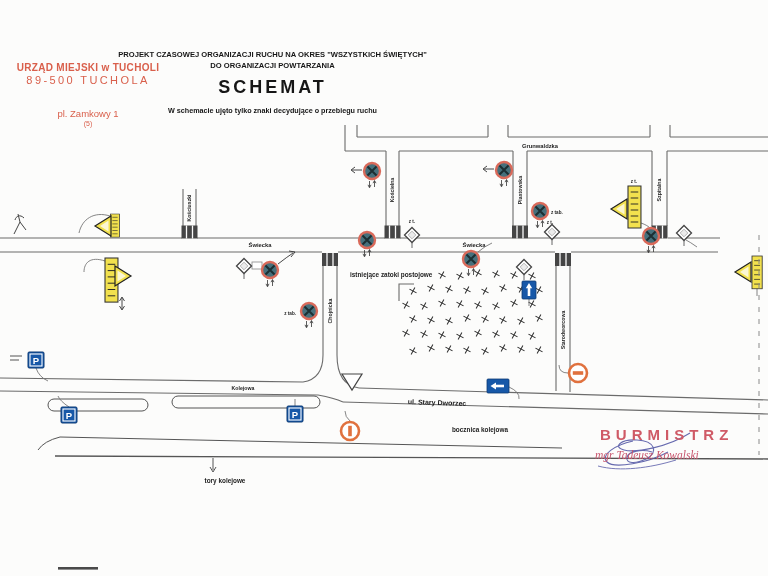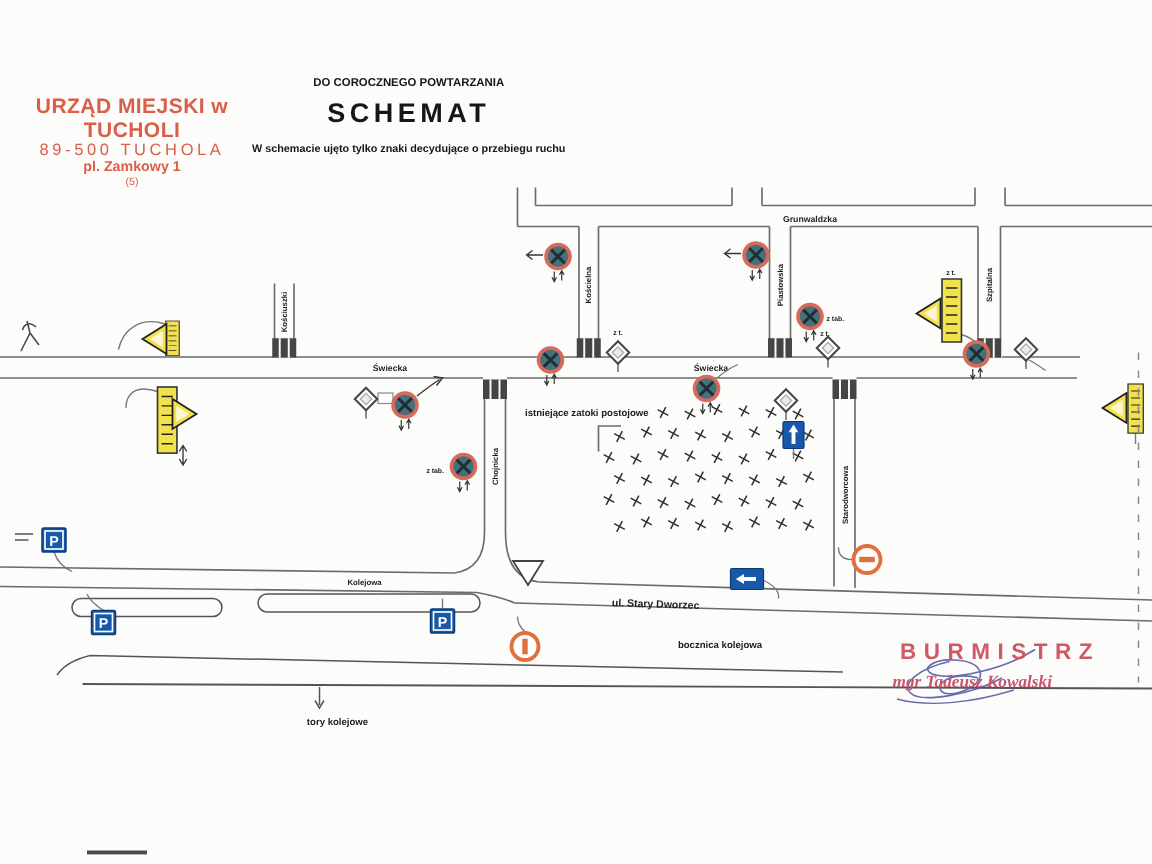--- a/index.html
+++ b/index.html
@@ -1,21 +1,21 @@
 <!DOCTYPE html>
 <html><head>
 <meta charset="utf-8">
 <style>
   html,body{margin:0;padding:0;background:#e8e8e8;}
   .page{position:relative;width:768px;height:576px;background:#fcfcfb;overflow:hidden;
         font-family:"Liberation Sans",sans-serif;}
   .stamp{position:absolute;left:4px;top:62px;width:168px;text-align:center;line-height:1.15;}
-  .stamp .s1{font-size:14px;font-weight:bold;letter-spacing:.3px;}
+  .stamp .s1{font-size:10px;font-weight:bold;letter-spacing:.3px;}
   .stamp .s2{font-size:11px;font-weight:normal;letter-spacing:2.4px;}
-  .stamp .s3{font-size:9.5px;font-weight:bold;}
+  .stamp .s3{font-size:9.5px;font-weight:normal;margin-top:23px;}
   .stamp .s4{font-size:7px;}
   .titleblock{position:absolute;left:100px;top:49px;width:345px;text-align:center;color:#161616;}
   .titleblock .t{font-size:7.6px;font-weight:bold;line-height:1.5;}
   .titleblock .schemat{font-size:18px;font-weight:bold;letter-spacing:3px;margin-top:5px;}
   .titleblock .note{font-size:7.2px;font-weight:bold;margin-top:8px;text-align:center;}
   .mayor{position:absolute;left:600px;top:426px;font-size:15px;letter-spacing:5px;font-weight:700;}
   .mayorname{position:absolute;left:595px;top:449px;font-size:11.5px;font-style:italic;
              font-family:"Liberation Serif",serif;}
   svg text{font-family:"Liberation Sans",sans-serif;}
 </style>
@@ -25,21 +25,22 @@
 <div class="page">
 
   <div class="stamp" style="color:#d95f4b;">
     <div class="s1">URZĄD MIEJSKI w TUCHOLI</div>
     <div class="s2">89-500 TUCHOLA</div>
     <div class="s3">pl. Zamkowy 1</div>
     <div class="s4">(5)</div>
   </div>
 
   <div class="titleblock">
-    <div class="t">DO COROCZNEGO POWTARZANIA</div>
+    <div class="t">PROJEKT CZASOWEJ ORGANIZACJI RUCHU NA OKRES "WSZYSTKICH ŚWIĘTYCH"</div>
+    <div class="t">DO ORGANIZACJI POWTARZANIA</div>
     <div class="schemat">SCHEMAT</div>
     <div class="note">W schemacie ujęto tylko znaki decydujące o przebiegu ruchu</div>
   </div>
 
   <svg width="768" height="576" viewBox="0 0 768 576" style="position:absolute;left:0;top:0;">
     <defs>
       <g id="g-b36">
         <circle r="8" fill="#46707c" stroke="#d96a5a" stroke-width="2.4"></circle>
         <path d="M-4.5,-4.5 L4.5,4.5 M4.5,-4.5 L-4.5,4.5" stroke="#1c2f33" stroke-width="2" fill="none"></path>
         <path d="M-2.5,10 V16 M-4,13.8 L-2.5,16.8 L-1,13.8 M2.5,10 V16 M1,12.2 L2.5,9.5 L4,12.2" stroke="#333" stroke-width="0.8" fill="none"></path>
@@ -271,15 +272,15 @@
     </g>
 
     <g stroke="#5357a5" stroke-width="1.1" fill="none" opacity="0.88">
       <path d="M690,433 C668,447 636,453 624,450 C612,447 621,439 637,440 C655,441 659,452 646,459 C636,464 625,464 627,457 C629,451 642,449 652,452"></path>
       <path d="M633,441 C615,445 600,455 607,462 C614,469 648,463 668,452"></path>
       <path d="M598,466 C620,472 650,468 676,460" stroke-width="0.9"></path>
     </g>
   </svg>
 
   <div class="mayor" style="color:#cf5a66;">BURMISTRZ</div>
-  <div class="mayorname" style="color:#c8566e;font-weight:bold;">mgr Tadeusz Kowalski</div>
+  <div class="mayorname" style="color:#c8566e;">mgr Tadeusz Kowalski</div>
 
 </div>
 
 </body></html>

